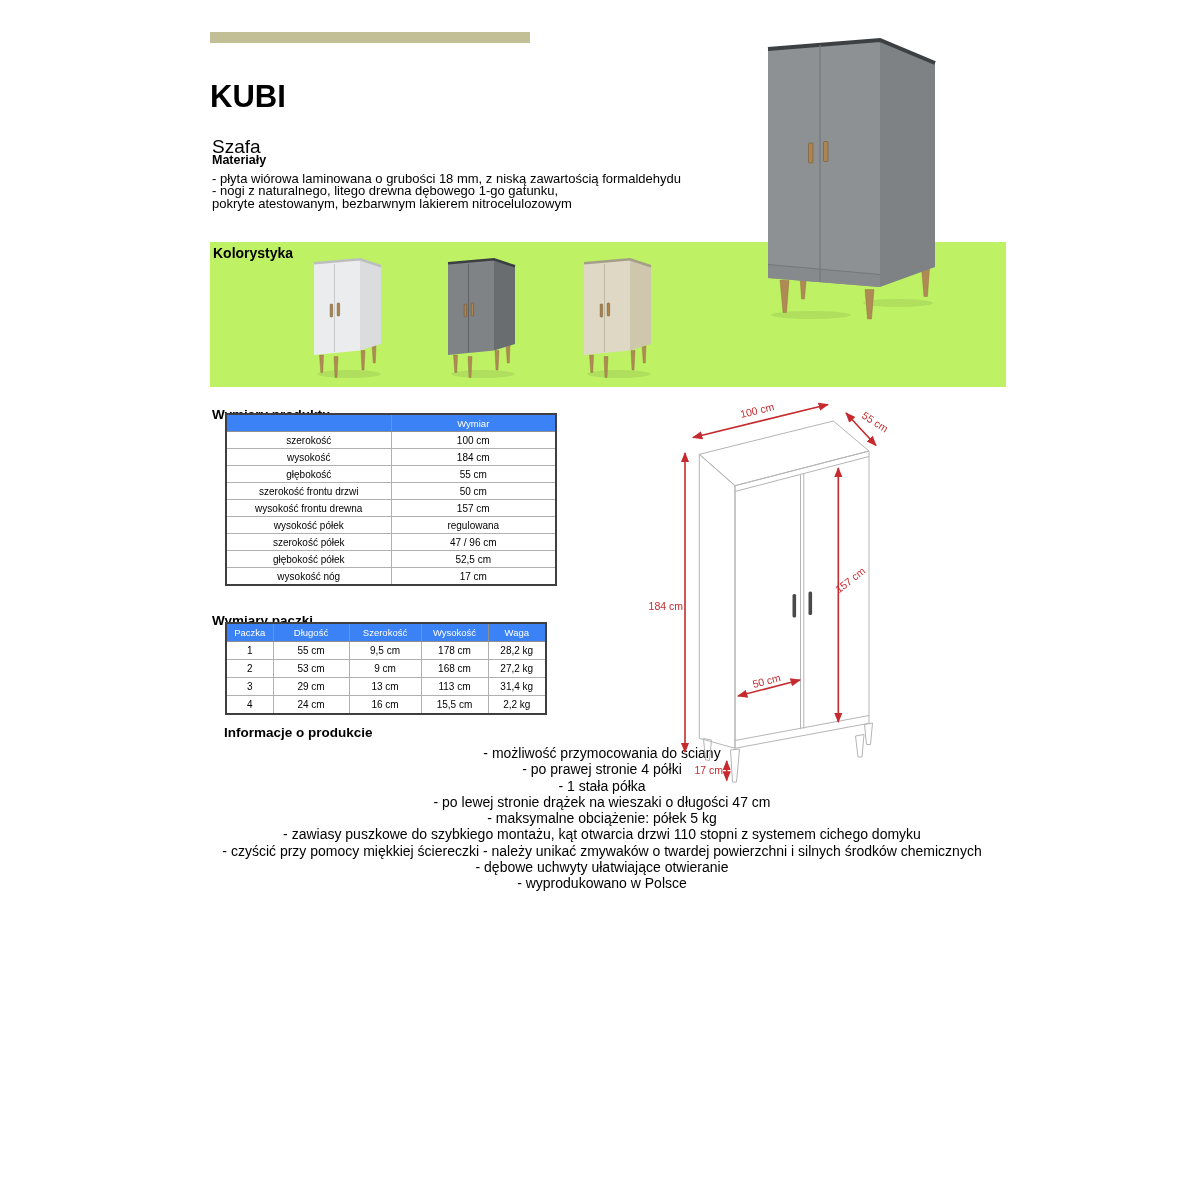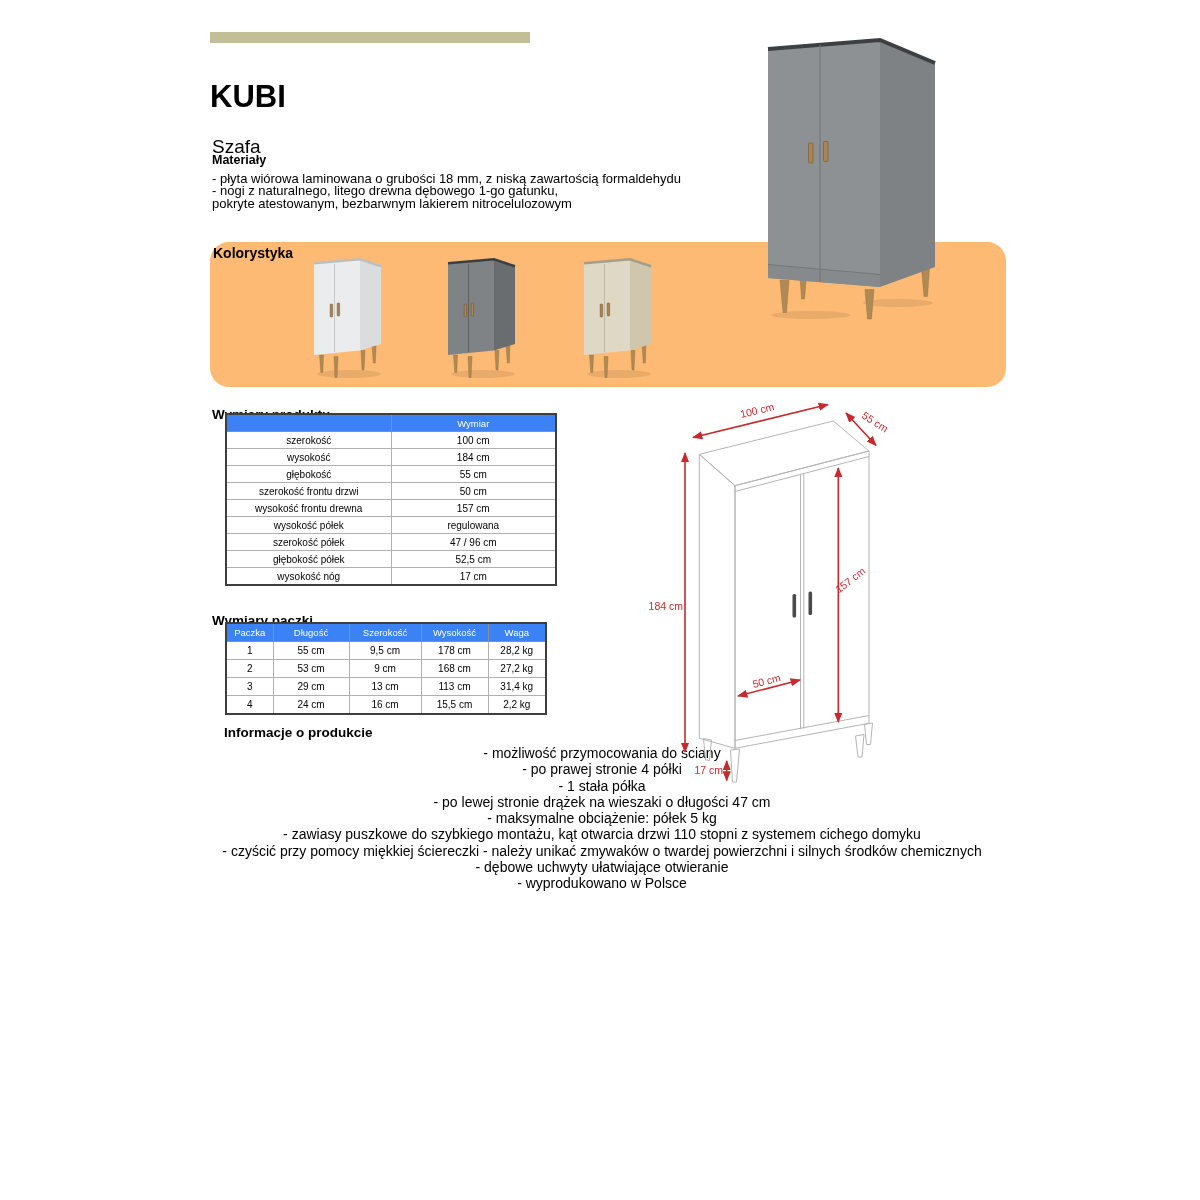--- a/index.html
+++ b/index.html
@@ -8,21 +8,21 @@
     font-family:"Liberation Sans", sans-serif;color:#000;overflow:hidden;
   }
   .page{position:absolute;inset:0;}
   .brand-bar{position:absolute;left:210px;top:32px;width:320px;height:11px;background:#c2be96;}
   .title{position:absolute;left:210px;top:60px;font-size:31px;font-weight:bold;line-height:1;letter-spacing:0;}
   .subtitle{position:absolute;left:212px;top:101px;font-size:19px;line-height:1;margin-top:36px;}
   .materials{position:absolute;left:212px;top:153px;width:600px;}
   .materials .sec-heading{font-size:12.5px;font-weight:bold;margin:0 0 6px 0;}
   .materials .line{font-size:13px;line-height:12.4px;}
   .sec-heading{font-size:13.5px;font-weight:bold;}
-  .color-band{position:absolute;left:210px;top:242px;width:796px;height:145px;background:#fdba74;border-radius:19px;}
+  .color-band{position:absolute;left:210px;top:242px;width:796px;height:145px;background:#bef264;}
   .color-band .band-heading{position:absolute;left:3px;top:3px;font-size:14px;font-weight:bold;}
   .mini{position:absolute;top:14px;width:72px;height:124px;}
   .mini-white{left:103px;} .mini-grey{left:237px;} .mini-beige{left:373px;}
   .mini-white .w-front{fill:#ebecee;} .mini-white .w-side{fill:#dbdcde;} .mini-white .w-rim{stroke:#bdbec0;} .mini-white .w-div{stroke:#c6c7c9;}
   .mini-grey  .w-front{fill:#7f8385;} .mini-grey  .w-side{fill:#696d6f;} .mini-grey  .w-rim{stroke:#3c3f41;} .mini-grey  .w-div{stroke:#5d6163;}
   .mini-beige .w-front{fill:#ded8c5;} .mini-beige .w-side{fill:#cfc6ae;} .mini-beige .w-rim{stroke:#a59e88;} .mini-beige .w-div{stroke:#beb7a1;}
   .w-rim{fill:none;stroke-width:2.5;}
   .w-div{stroke-width:1;fill:none;}
   .wood{fill:#b08a55;stroke:#8d6a3c;stroke-width:.4;}
   .handle{fill:#ab8450;stroke:#6b5026;stroke-width:.5;}

